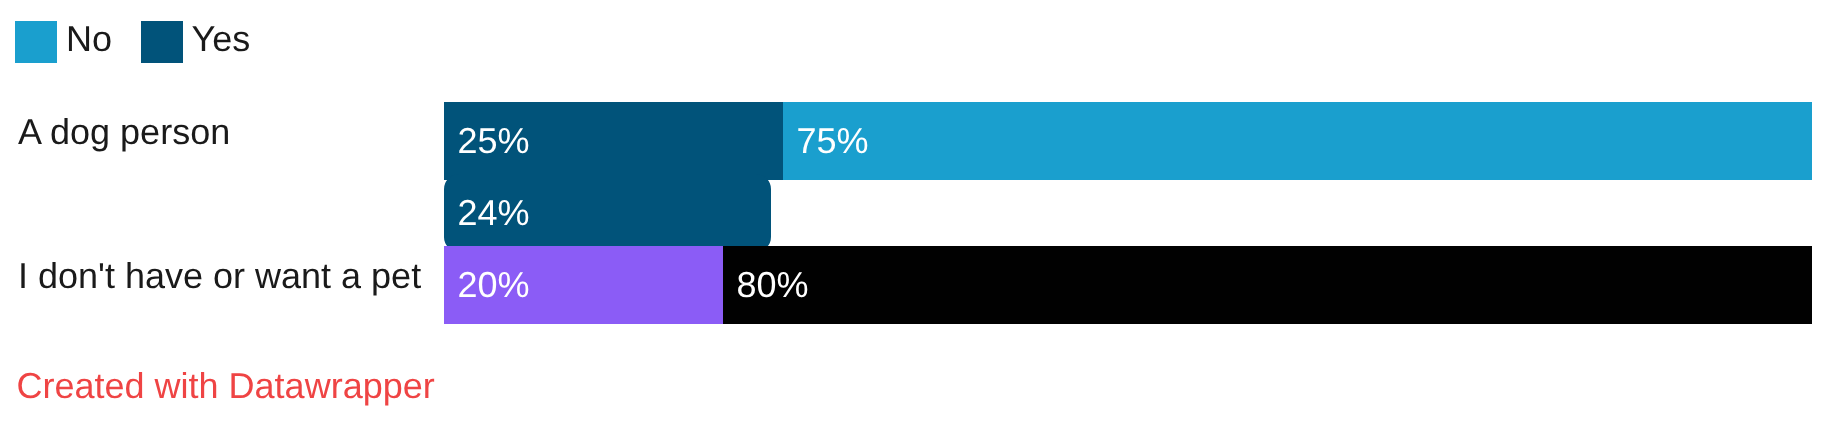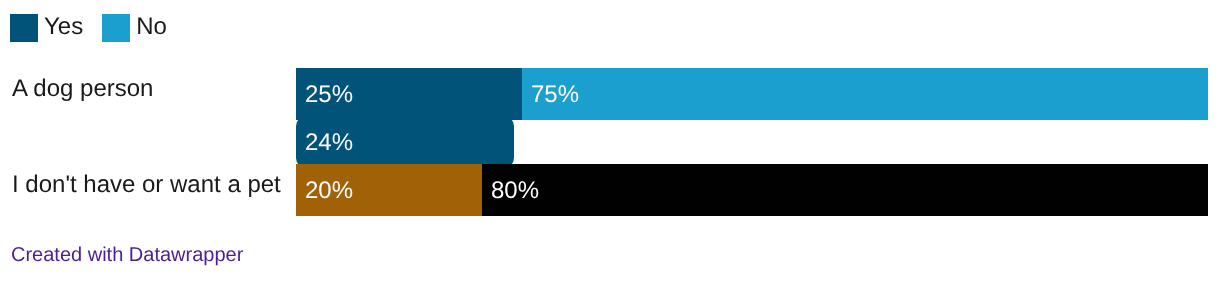--- a/index.html
+++ b/index.html
@@ -42,39 +42,39 @@
   .bar { position: absolute; left: 296px; top: 0; width: 912px; height: 52px; display: flex; }
   .seg { height: 100%; position: relative; }
   .seg-label {
     position: absolute; left: 9px; top: 0; height: 100%;
     display: flex; align-items: center;
     color: #ffffff; font-size: 24px; white-space: nowrap;
   }
 
   .footer {
     position: absolute; left: 11px; top: 244px;
-    font-size: 20px; color: #4c1d95;
+    font-size: 24px; color: #ef4444;
   }
 </style>
 </head>
 <body>
 
 <div class="chart">
 
   <div class="legend">
     <div class="legend-item">
+      <span class="legend-swatch" style="background: rgb(26, 159, 206);"></span>
+      <span class="legend-label">
+          <span>No</span>
+        </span>
+    </div>
+    <div class="legend-item">
       <span class="legend-swatch" style="background: rgb(1, 83, 122);"></span>
       <span class="legend-label">
           <span>Yes</span>
-        </span>
-    </div>
-    <div class="legend-item">
-      <span class="legend-swatch" style="background: rgb(26, 159, 206);"></span>
-      <span class="legend-label">
-          <span>No</span>
         </span>
     </div>
   </div>
 
   <div class="rows">
     <div class="row">
       <div class="row-label">
           <span>A dog person</span>
         </div>
       <div class="bar">
@@ -97,21 +97,21 @@
               <span>24%</span>
             </span>
         </div>
       </div>
     </div>
     <div class="row">
       <div class="row-label">
           <span>I don't have or want a pet</span>
         </div>
       <div class="bar">
-        <div class="seg" style="width: 20.4%; background: #a16207; text-align: center;">
+        <div class="seg" style="width: 20.4%; background: #8b5cf6; text-align: center;">
           <span class="seg-label">
               <span>20%</span>
             </span>
         </div>
         <div class="seg" style="width: 79.6%; background: #000000;">
           <span class="seg-label">
               <span>80%</span>
             </span>
         </div>
       </div>

